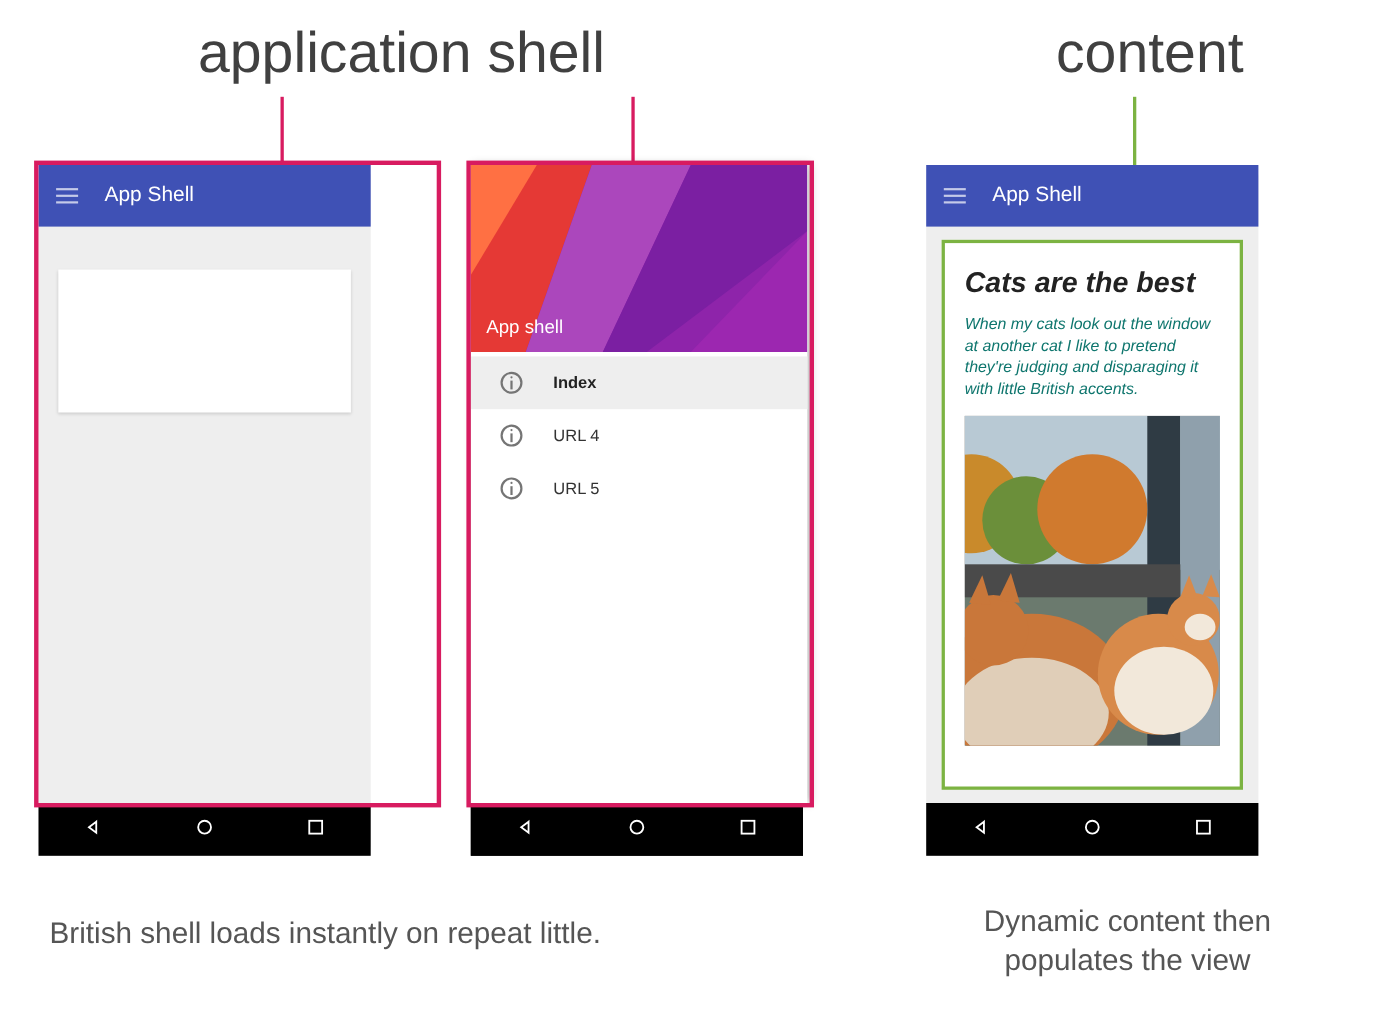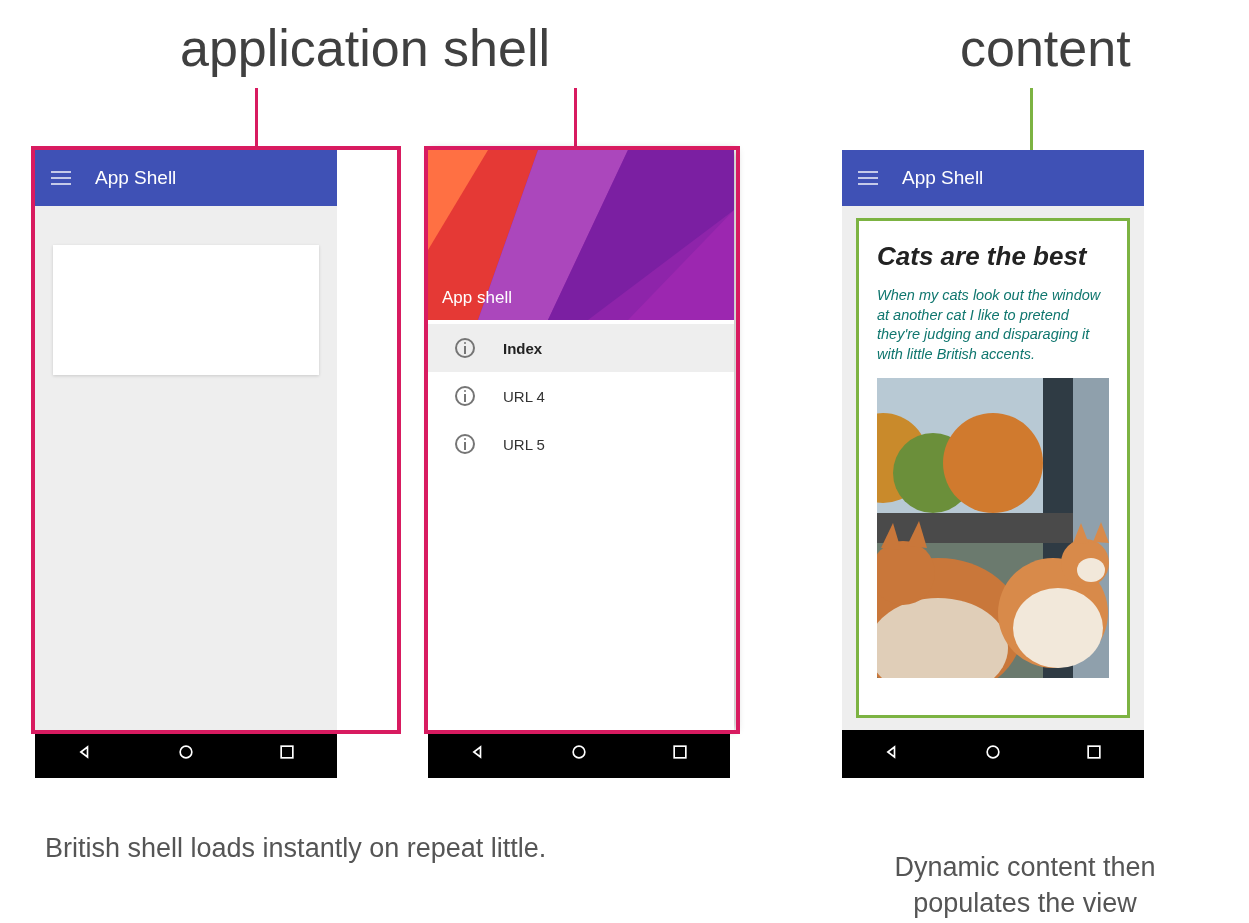--- a/index.html
+++ b/index.html
@@ -262,13 +262,13 @@
         </svg></span>
     <span><svg viewBox="0 0 24 24" fill="none" stroke="#fff" stroke-width="2">
           <rect x="5" y="5" width="14" height="14"></rect>
         </svg></span>
   </div>
 </div>
 
 <div class="caption" style="left:45px; top:830px; width:740px; text-align:left;">
   <span>British shell loads </span><b>instantly</b><span> on repeat little.</span>
 </div>
-<div class="caption" style="left:855px; top:849px; width:340px;">Dynamic content then populates the view</div>
+<div class="caption" style="left:855px; top:819px; width:340px;">Dynamic content then populates the view</div>
 
 </body></html>

